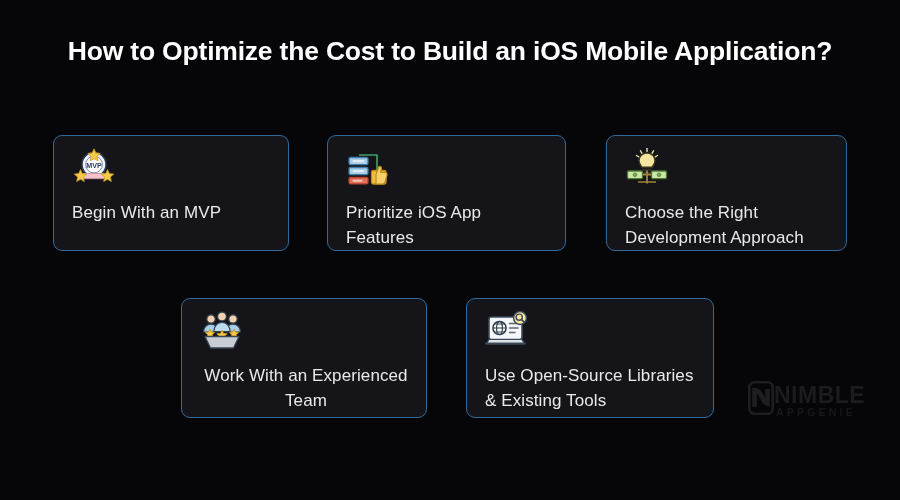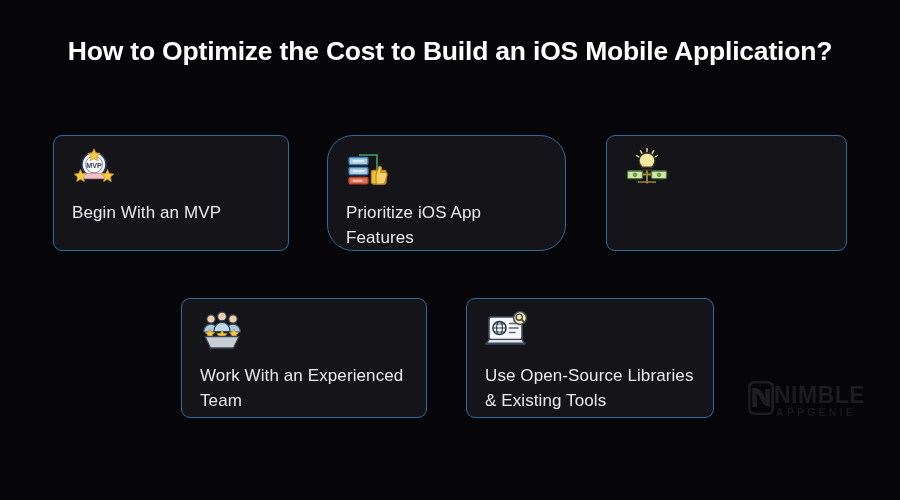--- a/index.html
+++ b/index.html
@@ -55,23 +55,23 @@
     color: #e9e9ea;
     font-size: 17px;
     font-weight: 400;
     line-height: 25px;
     letter-spacing: 0.1px;
     margin-top: 8px;
   }
 
   
   #card-1 { left: 53px;  top: 135px; width: 236px; height: 116px; padding-left: 28px; }
-  #card-2 { left: 327px; top: 135px; width: 239px; height: 116px; border-radius: 26px; }
+  #card-2 { left: 327px; top: 135px; width: 239px; height: 116px; }
   #card-3 { left: 606px; top: 135px; width: 241px; height: 116px; }
-  #card-4 { left: 181px; top: 298px; width: 246px; height: 120px; }
+  #card-4 { left: 181px; top: 298px; width: 246px; height: 120px; text-align: center; }
   #card-5 { left: 466px; top: 298px; width: 248px; height: 120px; text-decoration: underline; }
 
   
   #watermark {
     position: absolute;
     left: 748px;
     top: 379px;
     width: 120px;
     height: 44px;
     padding-left: 44px;
@@ -157,20 +157,21 @@
         <path d="M17.2 19.6 H26.8 M17.6 22 H26.4 M19 24.4 H25" stroke="#3a3420" stroke-width="1.4" stroke-linecap="round" fill="none"></path>
         <line x1="22" y1="22.5" x2="22" y2="35.5" stroke="#a3873c" stroke-width="1.8"></line>
         <line x1="4" y1="26.5" x2="40" y2="26.5" stroke="#a3873c" stroke-width="1.8"></line>
         <line x1="13" y1="34" x2="31" y2="34" stroke="#9d8336" stroke-width="1.6"></line>
         <rect x="2.5" y="23" width="15" height="7.6" rx="1.4" fill="#cfe5a8" stroke="#4b7a33" stroke-width="1.3"></rect>
         <circle cx="10" cy="26.8" r="1.8" fill="#7fae58" stroke="#4b7a33" stroke-width="0.8"></circle>
         <rect x="26.5" y="23" width="15" height="7.6" rx="1.4" fill="#cfe5a8" stroke="#4b7a33" stroke-width="1.3"></rect>
         <circle cx="34" cy="26.8" r="1.8" fill="#7fae58" stroke="#4b7a33" stroke-width="0.8"></circle>
       </svg>
     </div>
+    <div class="card-label">Choose the Right Development Approach</div>
   </div>
 
   <div class="card" id="card-4">
     <div class="card-icon">
       <svg viewBox="0 0 44 40" width="44" height="40">
         <circle cx="11" cy="8" r="4.2" fill="#f2cfae" stroke="#34424f" stroke-width="1.2"></circle>
         <circle cx="22" cy="5.5" r="4.4" fill="#f2cfae" stroke="#34424f" stroke-width="1.2"></circle>
         <circle cx="33" cy="8" r="4.2" fill="#f2cfae" stroke="#34424f" stroke-width="1.2"></circle>
         <path d="M3.5 21 C3.5 16 7 13.2 11 13.2 C15 13.2 18.5 16 18.5 21 Z" fill="#a8cde8" stroke="#34424f" stroke-width="1.2"></path>
         <path d="M25.5 21 C25.5 16 29 13.2 33 13.2 C37 13.2 40.5 16 40.5 21 Z" fill="#a8cde8" stroke="#34424f" stroke-width="1.2"></path>

